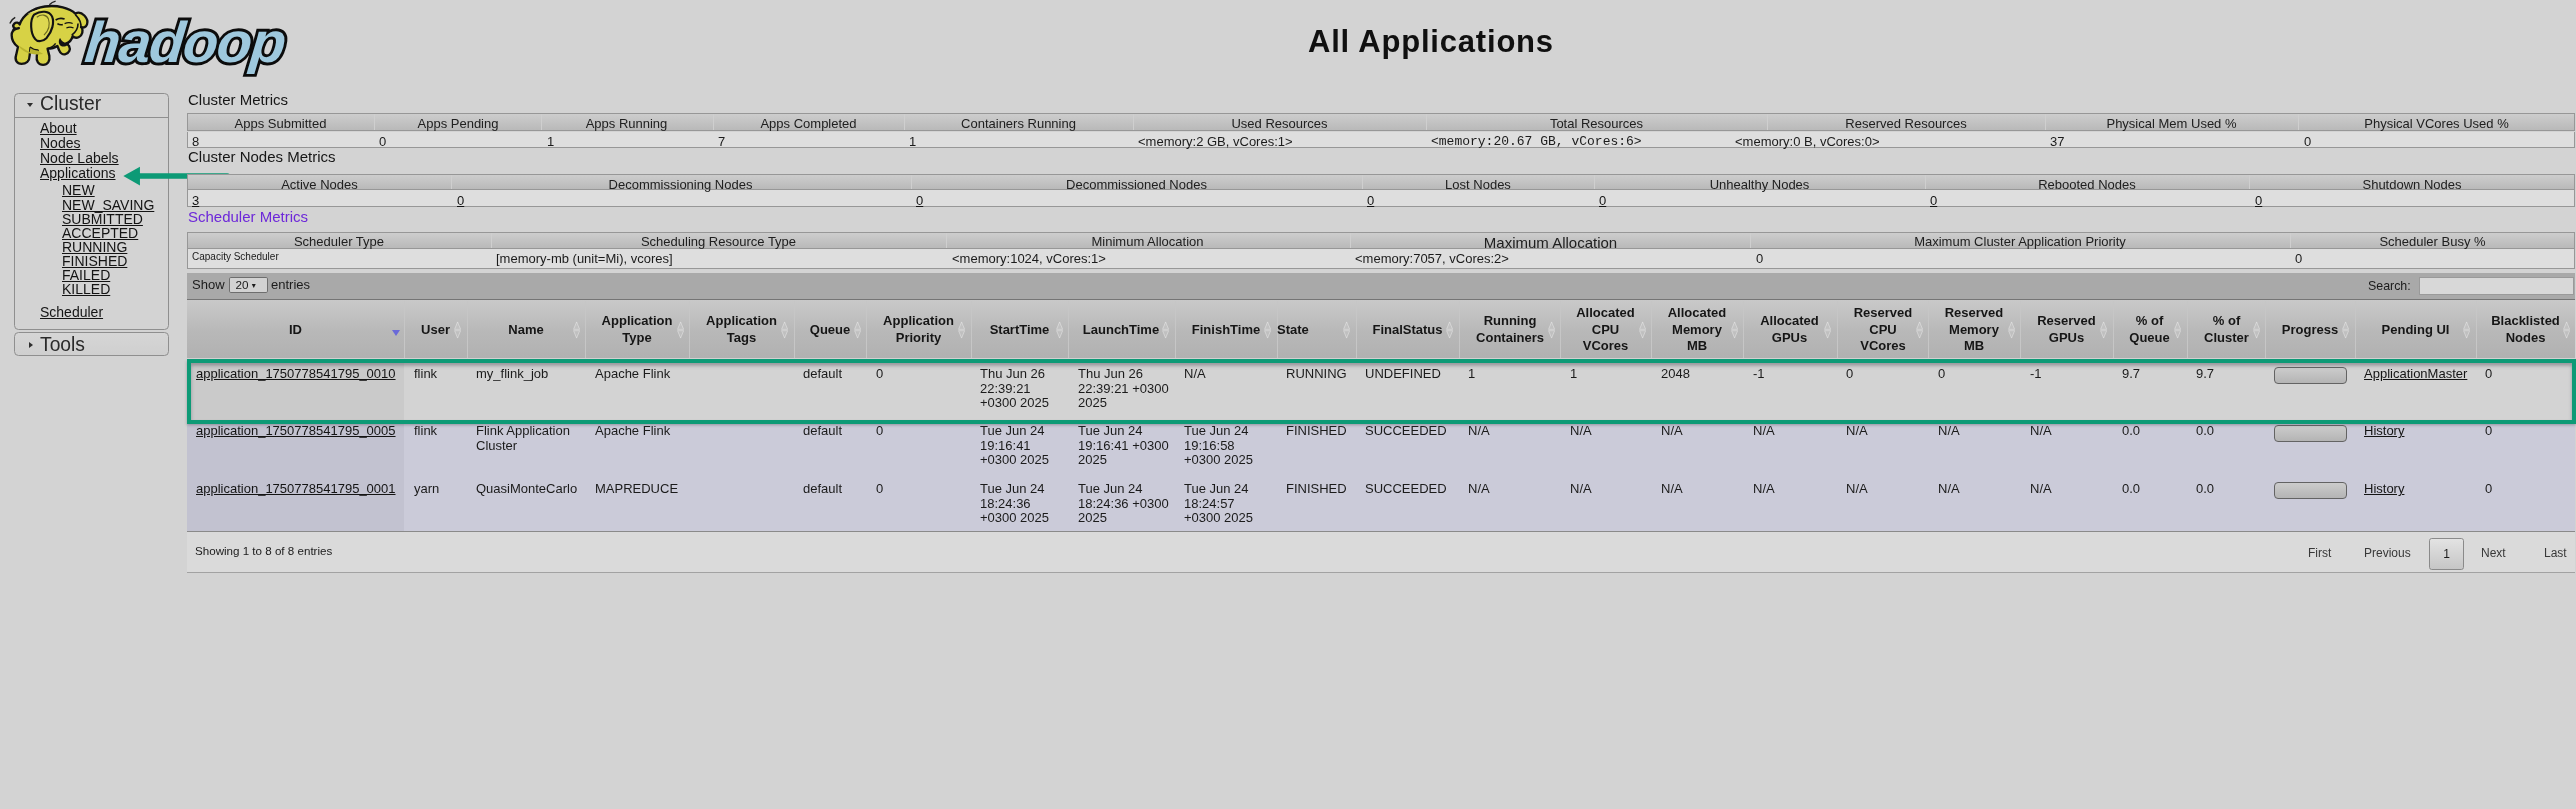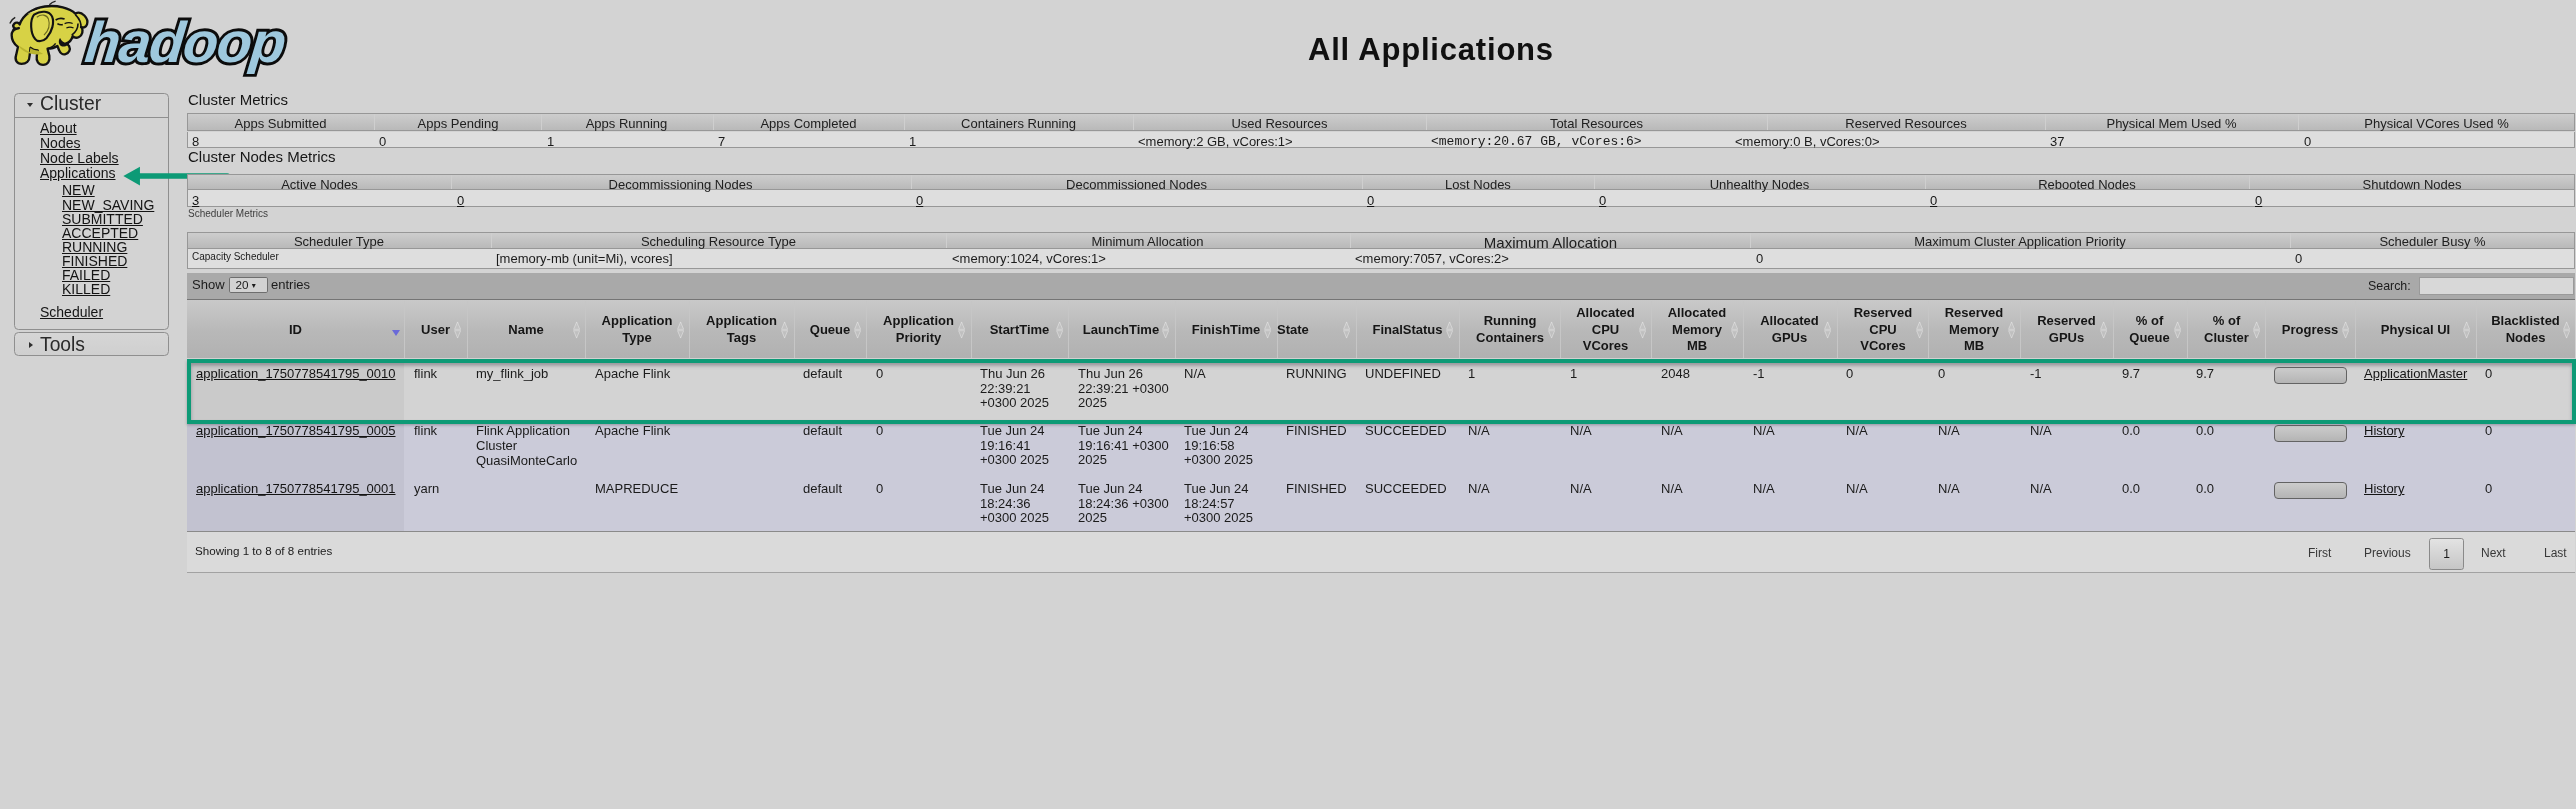--- a/index.html
+++ b/index.html
@@ -25,21 +25,21 @@
 
   <path d="M62,22 Q67,19 72,21" stroke="#131313" stroke-width="1.8" fill="none"></path>
   <path d="M64,26 Q67,28 70,27" stroke="#131313" stroke-width="1.8" fill="none"></path>
 
   <path d="M38,16 C46,11 55,12 58,18 C61,25 58,35 52,42 C48,46 42,47 39,43 C34,37 33,22 38,16 Z" fill="#ddd851" stroke="#131313" stroke-width="2.4" stroke-linejoin="round"></path>
   <path d="M41,19 C46,15 52,16 54,21 C56,27 54,34 49,39" stroke="#6b681d" stroke-width="1.2" fill="none"></path>
 
   <path d="M53,54 C56,53 60,51 62,48" stroke="#131313" stroke-width="1.6" fill="none"></path>
  </g>
 </svg>
-<div class="abs" style="left:1308px;top:24px;font-size:31px;font-weight:bold;letter-spacing:0.8px;color:#101010;margin-top:8px;">All Applications</div>
+<div class="abs" style="left:1308px;top:24px;font-size:31px;font-weight:bold;letter-spacing:0.8px;color:#101010;">All Applications</div>
 <div class="abs" style="left:13.5px;top:93px;width:155px;height:237px;border:0.9px solid #8f8f8f;border-radius:4.5px;box-sizing:border-box;"></div>
 <div class="abs" style="left:13.5px;top:117px;width:155px;height:0;border-top:0.9px solid #8f8f8f;"></div>
 <div class="abs" style="left:26.5px;top:103px;width:0;height:0;border-left:3.4px solid transparent;border-right:3.4px solid transparent;border-top:4.3px solid #2e2e2e;"></div>
 <div class="abs " style="left:40px;top:93px;font-size:19.3px;line-height:normal;color:#2a2a2a;">Cluster</div>
 <div class="abs " style="left:40px;top:120px;font-size:14px;line-height:normal;"><span class="lk">About</span></div>
 <div class="abs " style="left:40px;top:135px;font-size:14px;line-height:normal;"><span class="lk">Nodes</span></div>
 <div class="abs " style="left:40px;top:150px;font-size:14px;line-height:normal;"><span class="lk">Node Labels</span></div>
 <div class="abs " style="left:40px;top:165px;font-size:14px;line-height:normal;"><span class="lk">Applications</span></div>
 <div class="abs " style="left:62px;top:182px;font-size:14px;line-height:normal;"><span class="lk">NEW</span></div>
 <div class="abs " style="left:62px;top:197px;font-size:14px;line-height:normal;"><span class="lk">NEW_SAVING</span></div>
@@ -123,21 +123,21 @@
 <div class="abs " style="left:1750px;top:234px;font-size:13px;line-height:normal;color:#202020;width:540px;text-align:center;">Maximum Cluster Application Priority</div>
 <div class="abs " style="left:2290px;top:234px;font-size:13px;line-height:normal;color:#202020;width:285px;text-align:center;">Scheduler Busy %</div>
 <div class="abs " style="left:192px;top:251px;font-size:10px;line-height:normal;">Capacity Scheduler</div>
 <div class="abs " style="left:496px;top:251px;font-size:13px;line-height:normal;">[memory-mb (unit=Mi), vcores]</div>
 <div class="abs " style="left:952px;top:251px;font-size:13px;line-height:normal;">&lt;memory:1024, vCores:1&gt;</div>
 <div class="abs " style="left:1355px;top:251px;font-size:13px;line-height:normal;">&lt;memory:7057, vCores:2&gt;</div>
 <div class="abs " style="left:1756px;top:251px;font-size:13px;line-height:normal;">0</div>
 <div class="abs " style="left:2295px;top:251px;font-size:13px;line-height:normal;">0</div>
 <div class="abs " style="left:188px;top:91px;font-size:15px;line-height:normal;color:#161616;">Cluster Metrics</div>
 <div class="abs " style="left:188px;top:148px;font-size:15px;line-height:normal;color:#161616;">Cluster Nodes Metrics</div>
-<div class="abs " style="left:188px;top:208px;font-size:10px;line-height:normal;color:#404040;">Scheduler Metrics</div>
+<div class="abs " style="left:188px;top:208px;font-size:15px;line-height:normal;color:#6d28d9;">Scheduler Metrics</div>
 <div class="abs" style="left:187px;top:273px;width:2388px;height:27px;background:#a9a9a9;border-bottom:0.9px solid #757575;box-sizing:border-box;"></div>
 <div class="abs " style="left:192px;top:277px;font-size:13px;line-height:normal;">Show</div>
 <div class="abs" style="left:229px;top:277px;width:39px;height:15.7px;background:#d2d2d2;border:0.9px solid #6e6e6e;border-radius:1.8px;box-sizing:border-box;font-size:11.7px;padding:0 0 0 5.4px;">20 <span style="font-size:8px;position:relative;top:-0.9px;">▾</span></div>
 <div class="abs " style="left:271px;top:277px;font-size:13px;line-height:normal;">entries</div>
 <div class="abs " style="left:2368px;top:279px;font-size:12.4px;line-height:normal;">Search:</div>
 <div class="abs" style="left:2419px;top:277px;width:155px;height:18.4px;background:#d8d8d8;border:0.9px solid #9a9a9a;box-sizing:border-box;"></div>
 <div class="abs" style="left:187px;top:300px;width:2388px;height:58px;background:linear-gradient(#c9c9c9,#b8b8b8 55%,#b1b1b1);box-sizing:border-box;"></div>
 <div class="hsep" style="left:404px;top:301px;height:57px;background:#c6c6c6;"></div>
 <div class="hsep" style="left:467px;top:301px;height:57px;background:#c6c6c6;"></div>
 <div class="hsep" style="left:585px;top:301px;height:57px;background:#c6c6c6;"></div>
@@ -261,21 +261,21 @@
 <div class="abs" style="left:2187px;width:79px;top:313px;font-size:13px;font-weight:bold;line-height:16.7px;text-align:center;color:#161616;white-space:normal;">% of<br>Cluster</div>
 <svg class="abs" style="left:2253px;top:321px" width="7.2" height="18" viewBox="0 0 8 20">
 <path d="M4,1 L7.4,9.3 L0.6,9.3 Z" fill="rgba(255,255,255,0.12)" stroke="rgba(252,252,252,0.42)" stroke-width="1"></path>
 <path d="M4,19 L7.4,10.7 L0.6,10.7 Z" fill="rgba(255,255,255,0.12)" stroke="rgba(252,252,252,0.42)" stroke-width="1"></path>
 </svg>
 <div class="abs" style="left:2265px;width:90px;top:322px;font-size:13px;font-weight:bold;line-height:16.7px;text-align:center;color:#161616;white-space:normal;">Progress</div>
 <svg class="abs" style="left:2342px;top:321px" width="7.2" height="18" viewBox="0 0 8 20">
 <path d="M4,1 L7.4,9.3 L0.6,9.3 Z" fill="rgba(255,255,255,0.12)" stroke="rgba(252,252,252,0.42)" stroke-width="1"></path>
 <path d="M4,19 L7.4,10.7 L0.6,10.7 Z" fill="rgba(255,255,255,0.12)" stroke="rgba(252,252,252,0.42)" stroke-width="1"></path>
 </svg>
-<div class="abs" style="left:2355px;width:121px;top:322px;font-size:13px;font-weight:bold;line-height:16.7px;text-align:center;color:#161616;white-space:normal;">Physical UI</div>
+<div class="abs" style="left:2355px;width:121px;top:322px;font-size:13px;font-weight:bold;line-height:16.7px;text-align:center;color:#161616;white-space:normal;">Pending UI</div>
 <svg class="abs" style="left:2463px;top:321px" width="7.2" height="18" viewBox="0 0 8 20">
 <path d="M4,1 L7.4,9.3 L0.6,9.3 Z" fill="rgba(255,255,255,0.12)" stroke="rgba(252,252,252,0.42)" stroke-width="1"></path>
 <path d="M4,19 L7.4,10.7 L0.6,10.7 Z" fill="rgba(255,255,255,0.12)" stroke="rgba(252,252,252,0.42)" stroke-width="1"></path>
 </svg>
 <div class="abs" style="left:2476px;width:99px;top:313px;font-size:13px;font-weight:bold;line-height:16.7px;text-align:center;color:#161616;white-space:normal;">Blacklisted<br>Nodes</div>
 <svg class="abs" style="left:2563px;top:321px" width="7.2" height="18" viewBox="0 0 8 20">
 <path d="M4,1 L7.4,9.3 L0.6,9.3 Z" fill="rgba(255,255,255,0.12)" stroke="rgba(252,252,252,0.42)" stroke-width="1"></path>
 <path d="M4,19 L7.4,10.7 L0.6,10.7 Z" fill="rgba(255,255,255,0.12)" stroke="rgba(252,252,252,0.42)" stroke-width="1"></path>
 </svg>
 <div class="abs" style="left:187px;top:359px;width:2388px;height:65px;background:#d3d3d3;"></div>
@@ -324,21 +324,21 @@
 <div class="abs" style="left:1753px;width:84px;top:424px;font-size:13px;line-height:14.5px;white-space:normal;">N/A</div>
 <div class="abs" style="left:1846px;width:82px;top:424px;font-size:13px;line-height:14.5px;white-space:normal;">N/A</div>
 <div class="abs" style="left:1938px;width:83px;top:424px;font-size:13px;line-height:14.5px;white-space:normal;">N/A</div>
 <div class="abs" style="left:2030px;width:83px;top:424px;font-size:13px;line-height:14.5px;white-space:normal;">N/A</div>
 <div class="abs" style="left:2122px;width:64px;top:424px;font-size:13px;line-height:14.5px;white-space:normal;">0.0</div>
 <div class="abs" style="left:2196px;width:69px;top:424px;font-size:13px;line-height:14.5px;white-space:normal;">0.0</div>
 <div class="abs" style="left:2364px;width:112px;top:424px;font-size:13px;line-height:14.5px;white-space:normal;"><span class="lk">History</span></div>
 <div class="abs" style="left:2485px;width:90px;top:424px;font-size:13px;line-height:14.5px;white-space:normal;">0</div>
 <div class="abs" style="left:196px;width:208px;top:482px;font-size:13px;line-height:14.5px;white-space:normal;"><span class="lk">application_1750778541795_0001</span></div>
 <div class="abs" style="left:414px;width:53px;top:482px;font-size:13px;line-height:14.5px;white-space:normal;">yarn</div>
-<div class="abs" style="left:476px;width:109px;top:454px;font-size:13px;line-height:14.5px;white-space:normal;">QuasiMonteCarlo</div>
+<div class="abs" style="left:476px;width:109px;top:482px;font-size:13px;line-height:14.5px;white-space:normal;">QuasiMonteCarlo</div>
 <div class="abs" style="left:595px;width:94px;top:482px;font-size:13px;line-height:14.5px;white-space:normal;">MAPREDUCE</div>
 <div class="abs" style="left:803px;width:63px;top:482px;font-size:13px;line-height:14.5px;white-space:normal;">default</div>
 <div class="abs" style="left:876px;width:95px;top:482px;font-size:13px;line-height:14.5px;white-space:normal;">0</div>
 <div class="abs" style="left:980px;width:88px;top:482px;font-size:13px;line-height:14.5px;white-space:normal;">Tue Jun 24<br>18:24:36<br>+0300 2025</div>
 <div class="abs" style="left:1078px;width:97px;top:482px;font-size:13px;line-height:14.5px;white-space:normal;">Tue Jun 24<br>18:24:36 +0300<br>2025</div>
 <div class="abs" style="left:1184px;width:93px;top:482px;font-size:13px;line-height:14.5px;white-space:normal;">Tue Jun 24<br>18:24:57<br>+0300 2025</div>
 <div class="abs" style="left:1286px;width:70px;top:482px;font-size:13px;line-height:14.5px;white-space:normal;">FINISHED</div>
 <div class="abs" style="left:1365px;width:93px;top:482px;font-size:13px;line-height:14.5px;white-space:normal;">SUCCEEDED</div>
 <div class="abs" style="left:1468px;width:92px;top:482px;font-size:13px;line-height:14.5px;white-space:normal;">N/A</div>
 <div class="abs" style="left:1570px;width:81px;top:482px;font-size:13px;line-height:14.5px;white-space:normal;">N/A</div>

